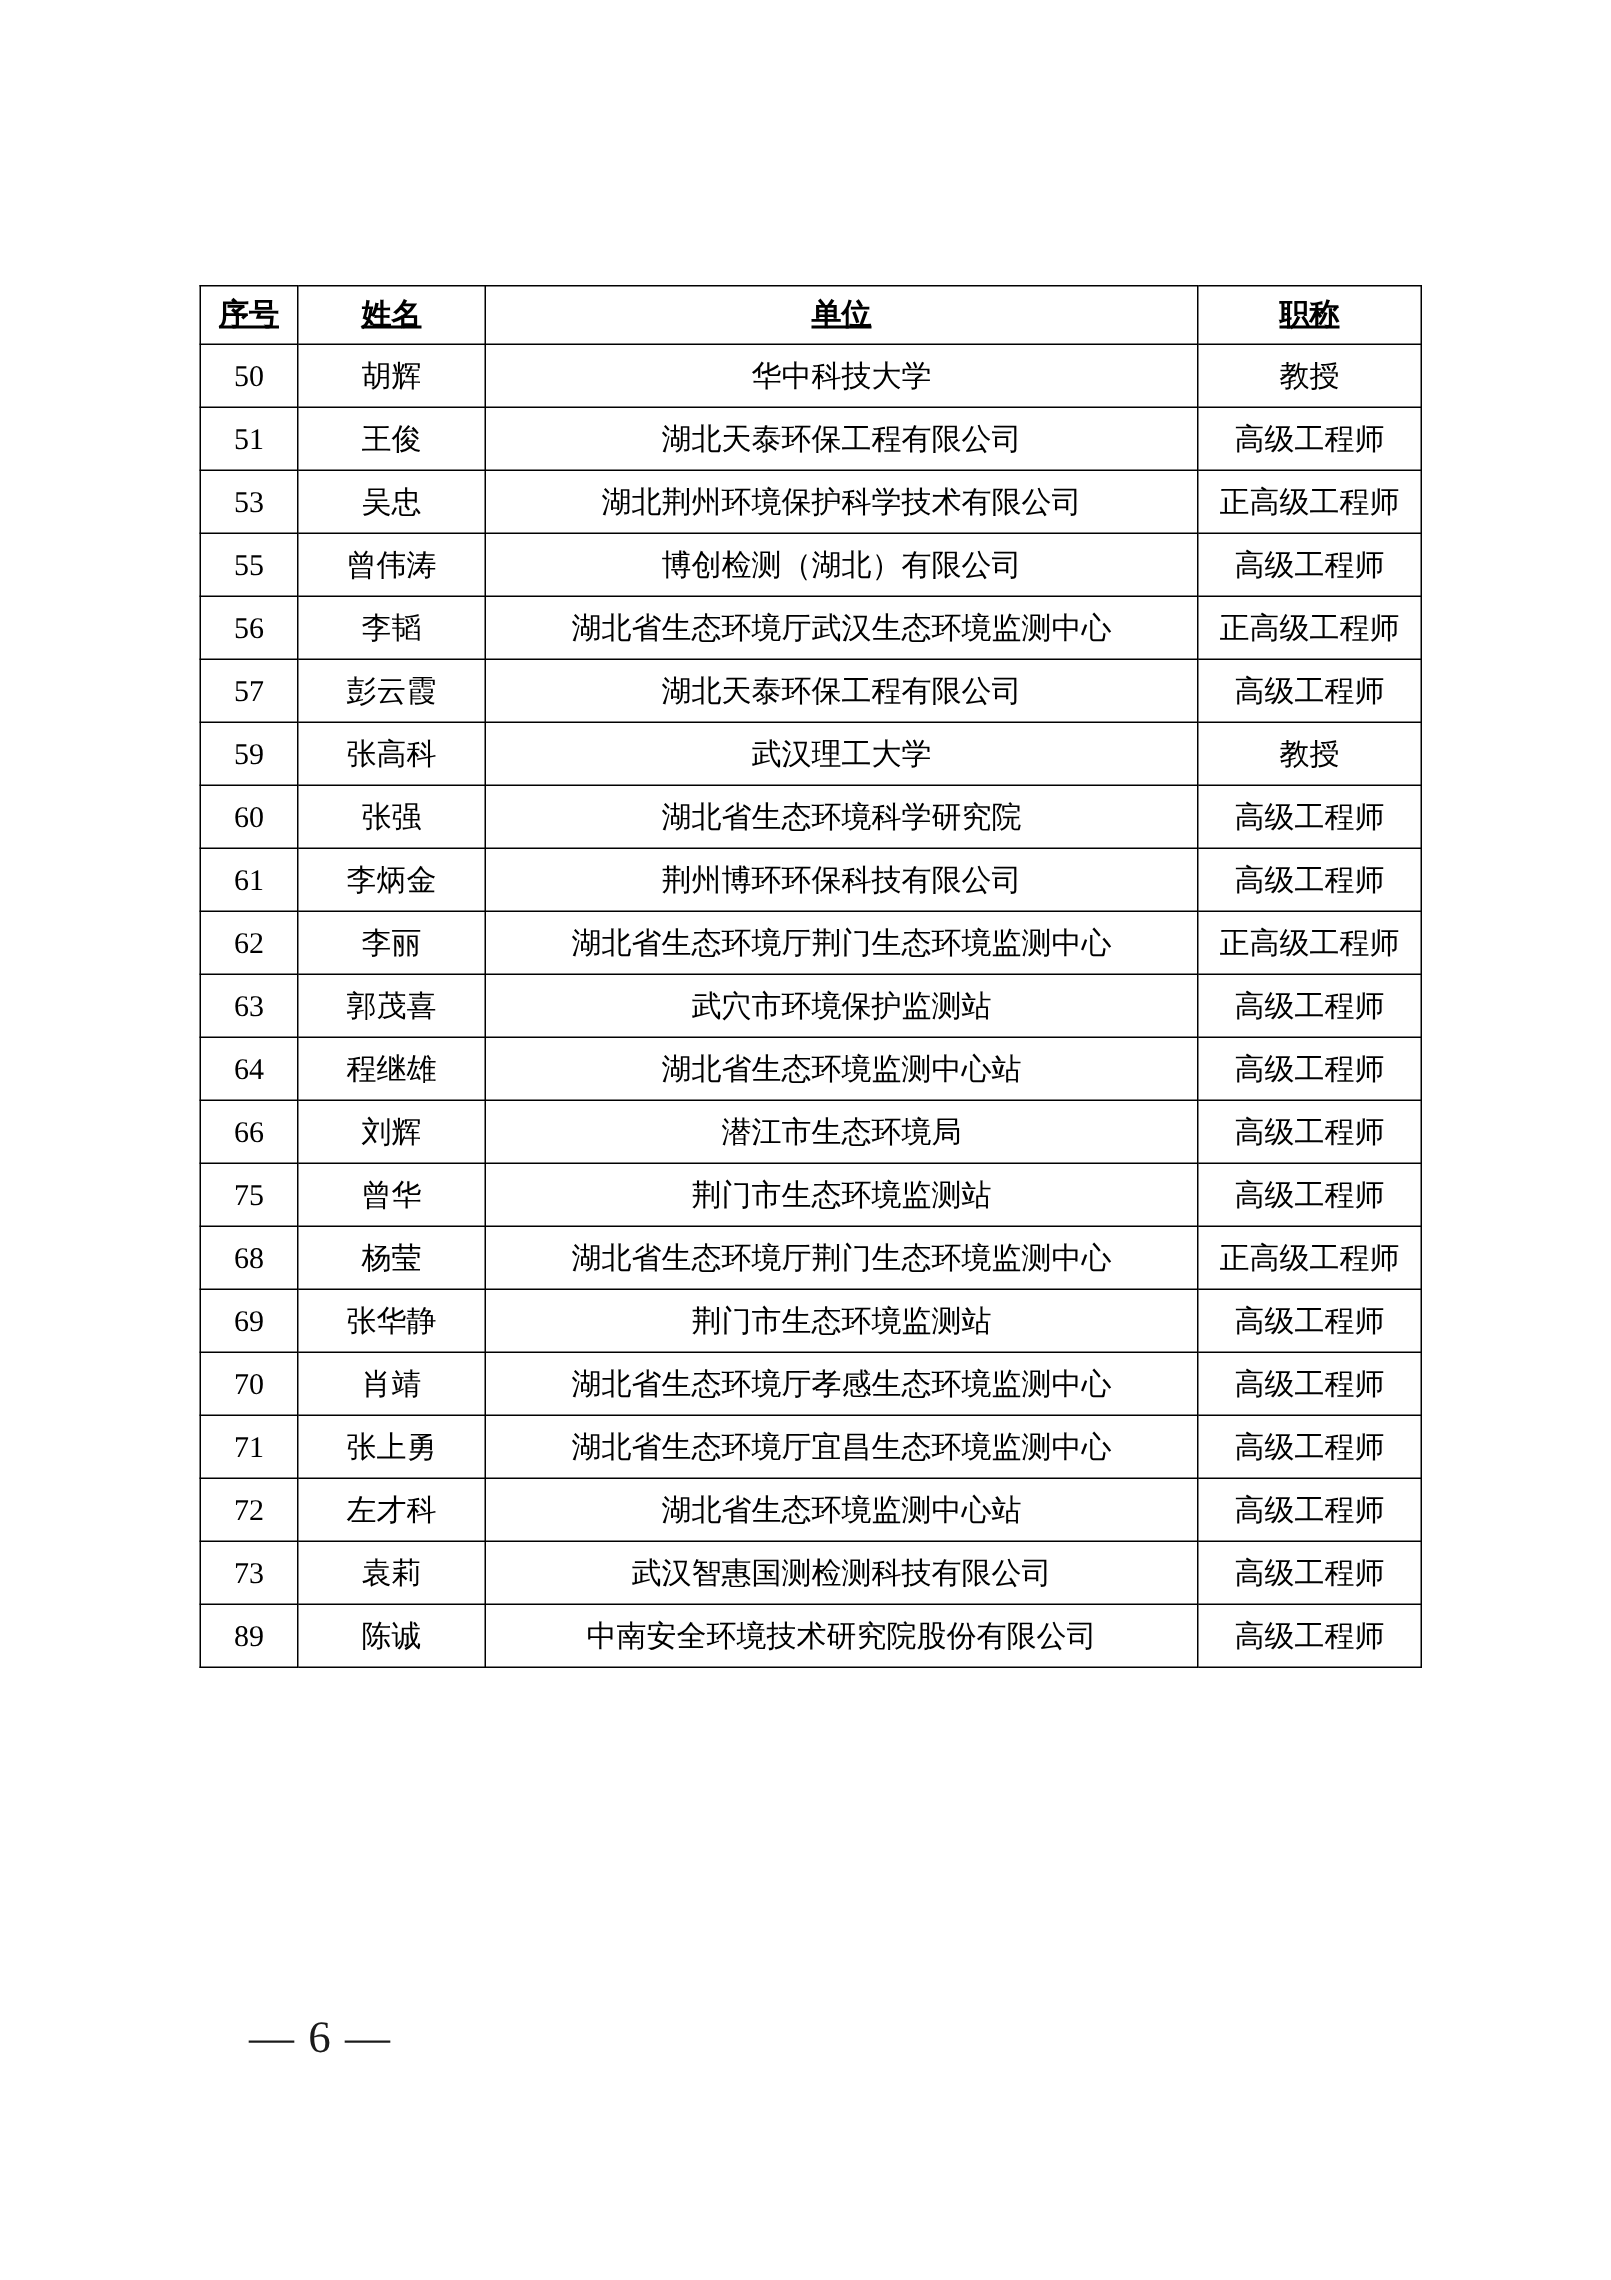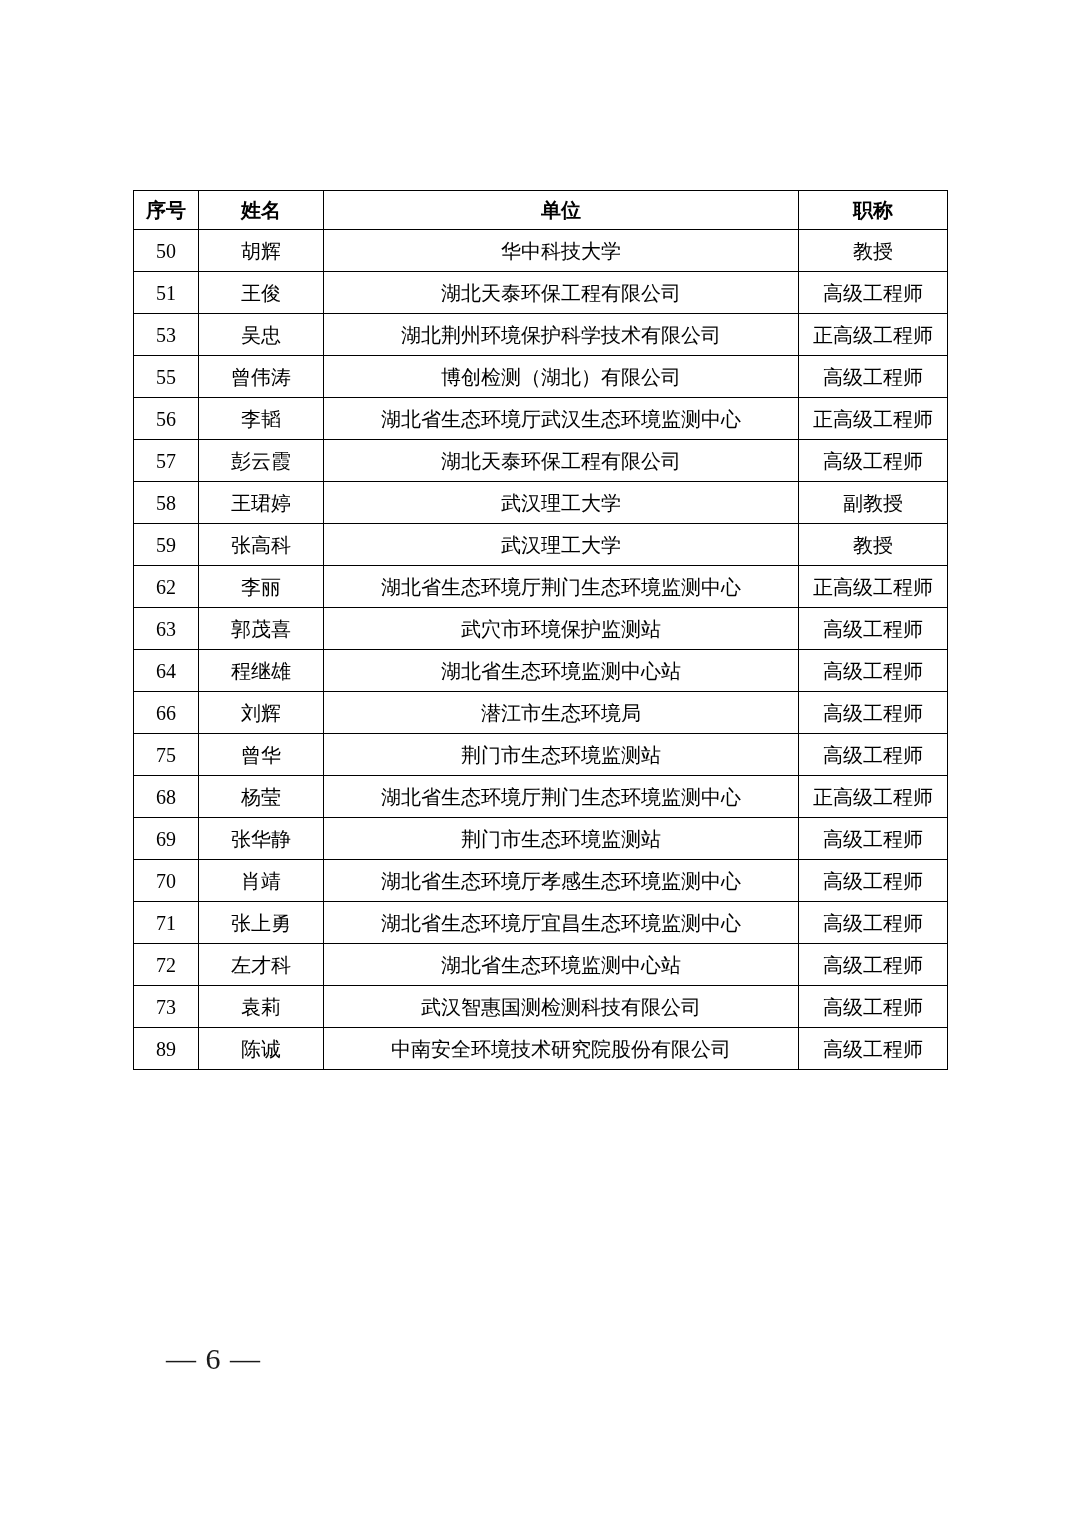--- a/index.html
+++ b/index.html
@@ -42,20 +42,21 @@
     font-size: 20px;
     line-height: 1;
     white-space: nowrap;
     overflow: hidden;
   }
   table.roster thead tr { height: 39px; }
   table.roster tbody tr { height: 42px; }
   table.roster th {
     font-weight: bold;
     font-size: 20px;
+    text-decoration: underline;
   }
   .page-footer {
     position: absolute;
     left: 166px;
     top: 1342px;
     font-size: 30px;
     letter-spacing: 1px;
     color: #1a1a1a;
     font-family: "Liberation Serif", "DejaVu Serif", serif;
   }
@@ -111,32 +112,38 @@
           <td>湖北省生态环境厅武汉生态环境监测中心</td>
           <td>正高级工程师</td>
         </tr>
         <tr>
           <td>57</td>
           <td>彭云霞</td>
           <td>湖北天泰环保工程有限公司</td>
           <td>高级工程师</td>
         </tr>
         <tr>
-          <td>58</td>
-          <td>王珺婷</td>
-          <td>武汉理工大学</td>
-          <td>副教授</td>
-        </tr>
-        <tr>
           <td>59</td>
           <td>张高科</td>
           <td>武汉理工大学</td>
           <td>教授</td>
         </tr>
         <tr>
+          <td>60</td>
+          <td>张强</td>
+          <td>湖北省生态环境科学研究院</td>
+          <td>高级工程师</td>
+        </tr>
+        <tr>
+          <td>61</td>
+          <td>李炳金</td>
+          <td>荆州博环环保科技有限公司</td>
+          <td>高级工程师</td>
+        </tr>
+        <tr>
           <td>62</td>
           <td>李丽</td>
           <td>湖北省生态环境厅荆门生态环境监测中心</td>
           <td>正高级工程师</td>
         </tr>
         <tr>
           <td>63</td>
           <td>郭茂喜</td>
           <td>武穴市环境保护监测站</td>
           <td>高级工程师</td>

